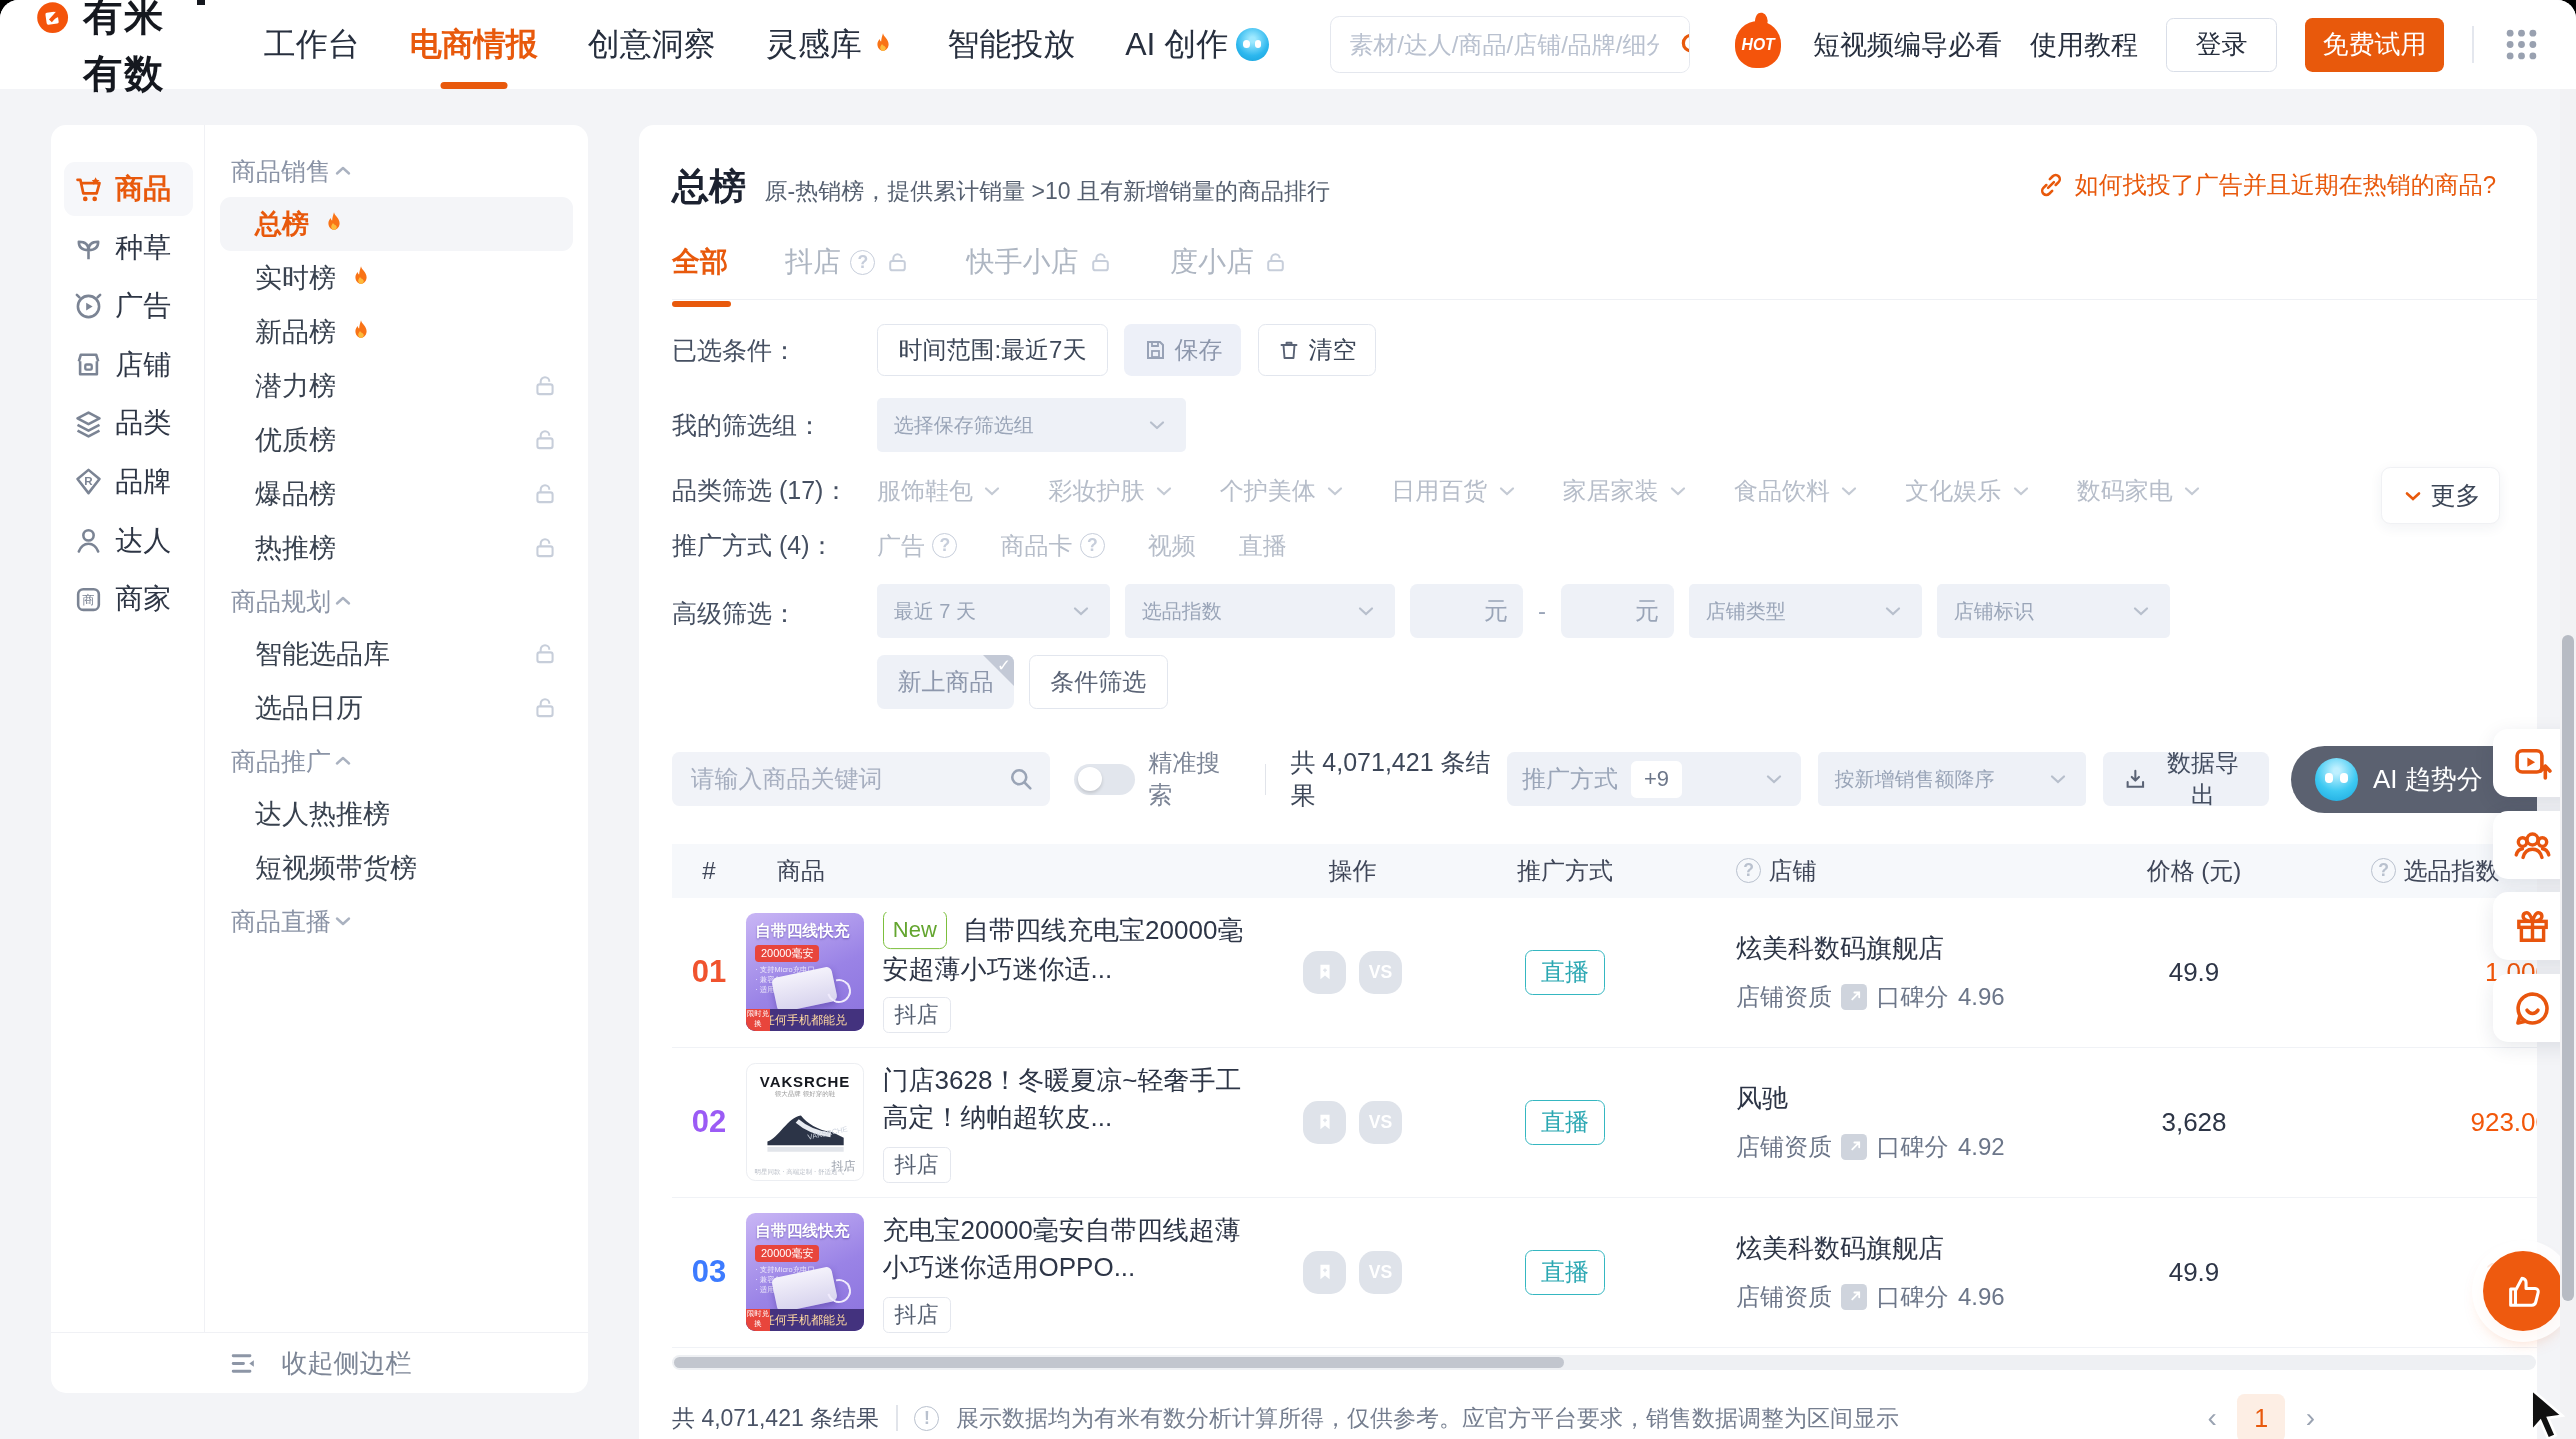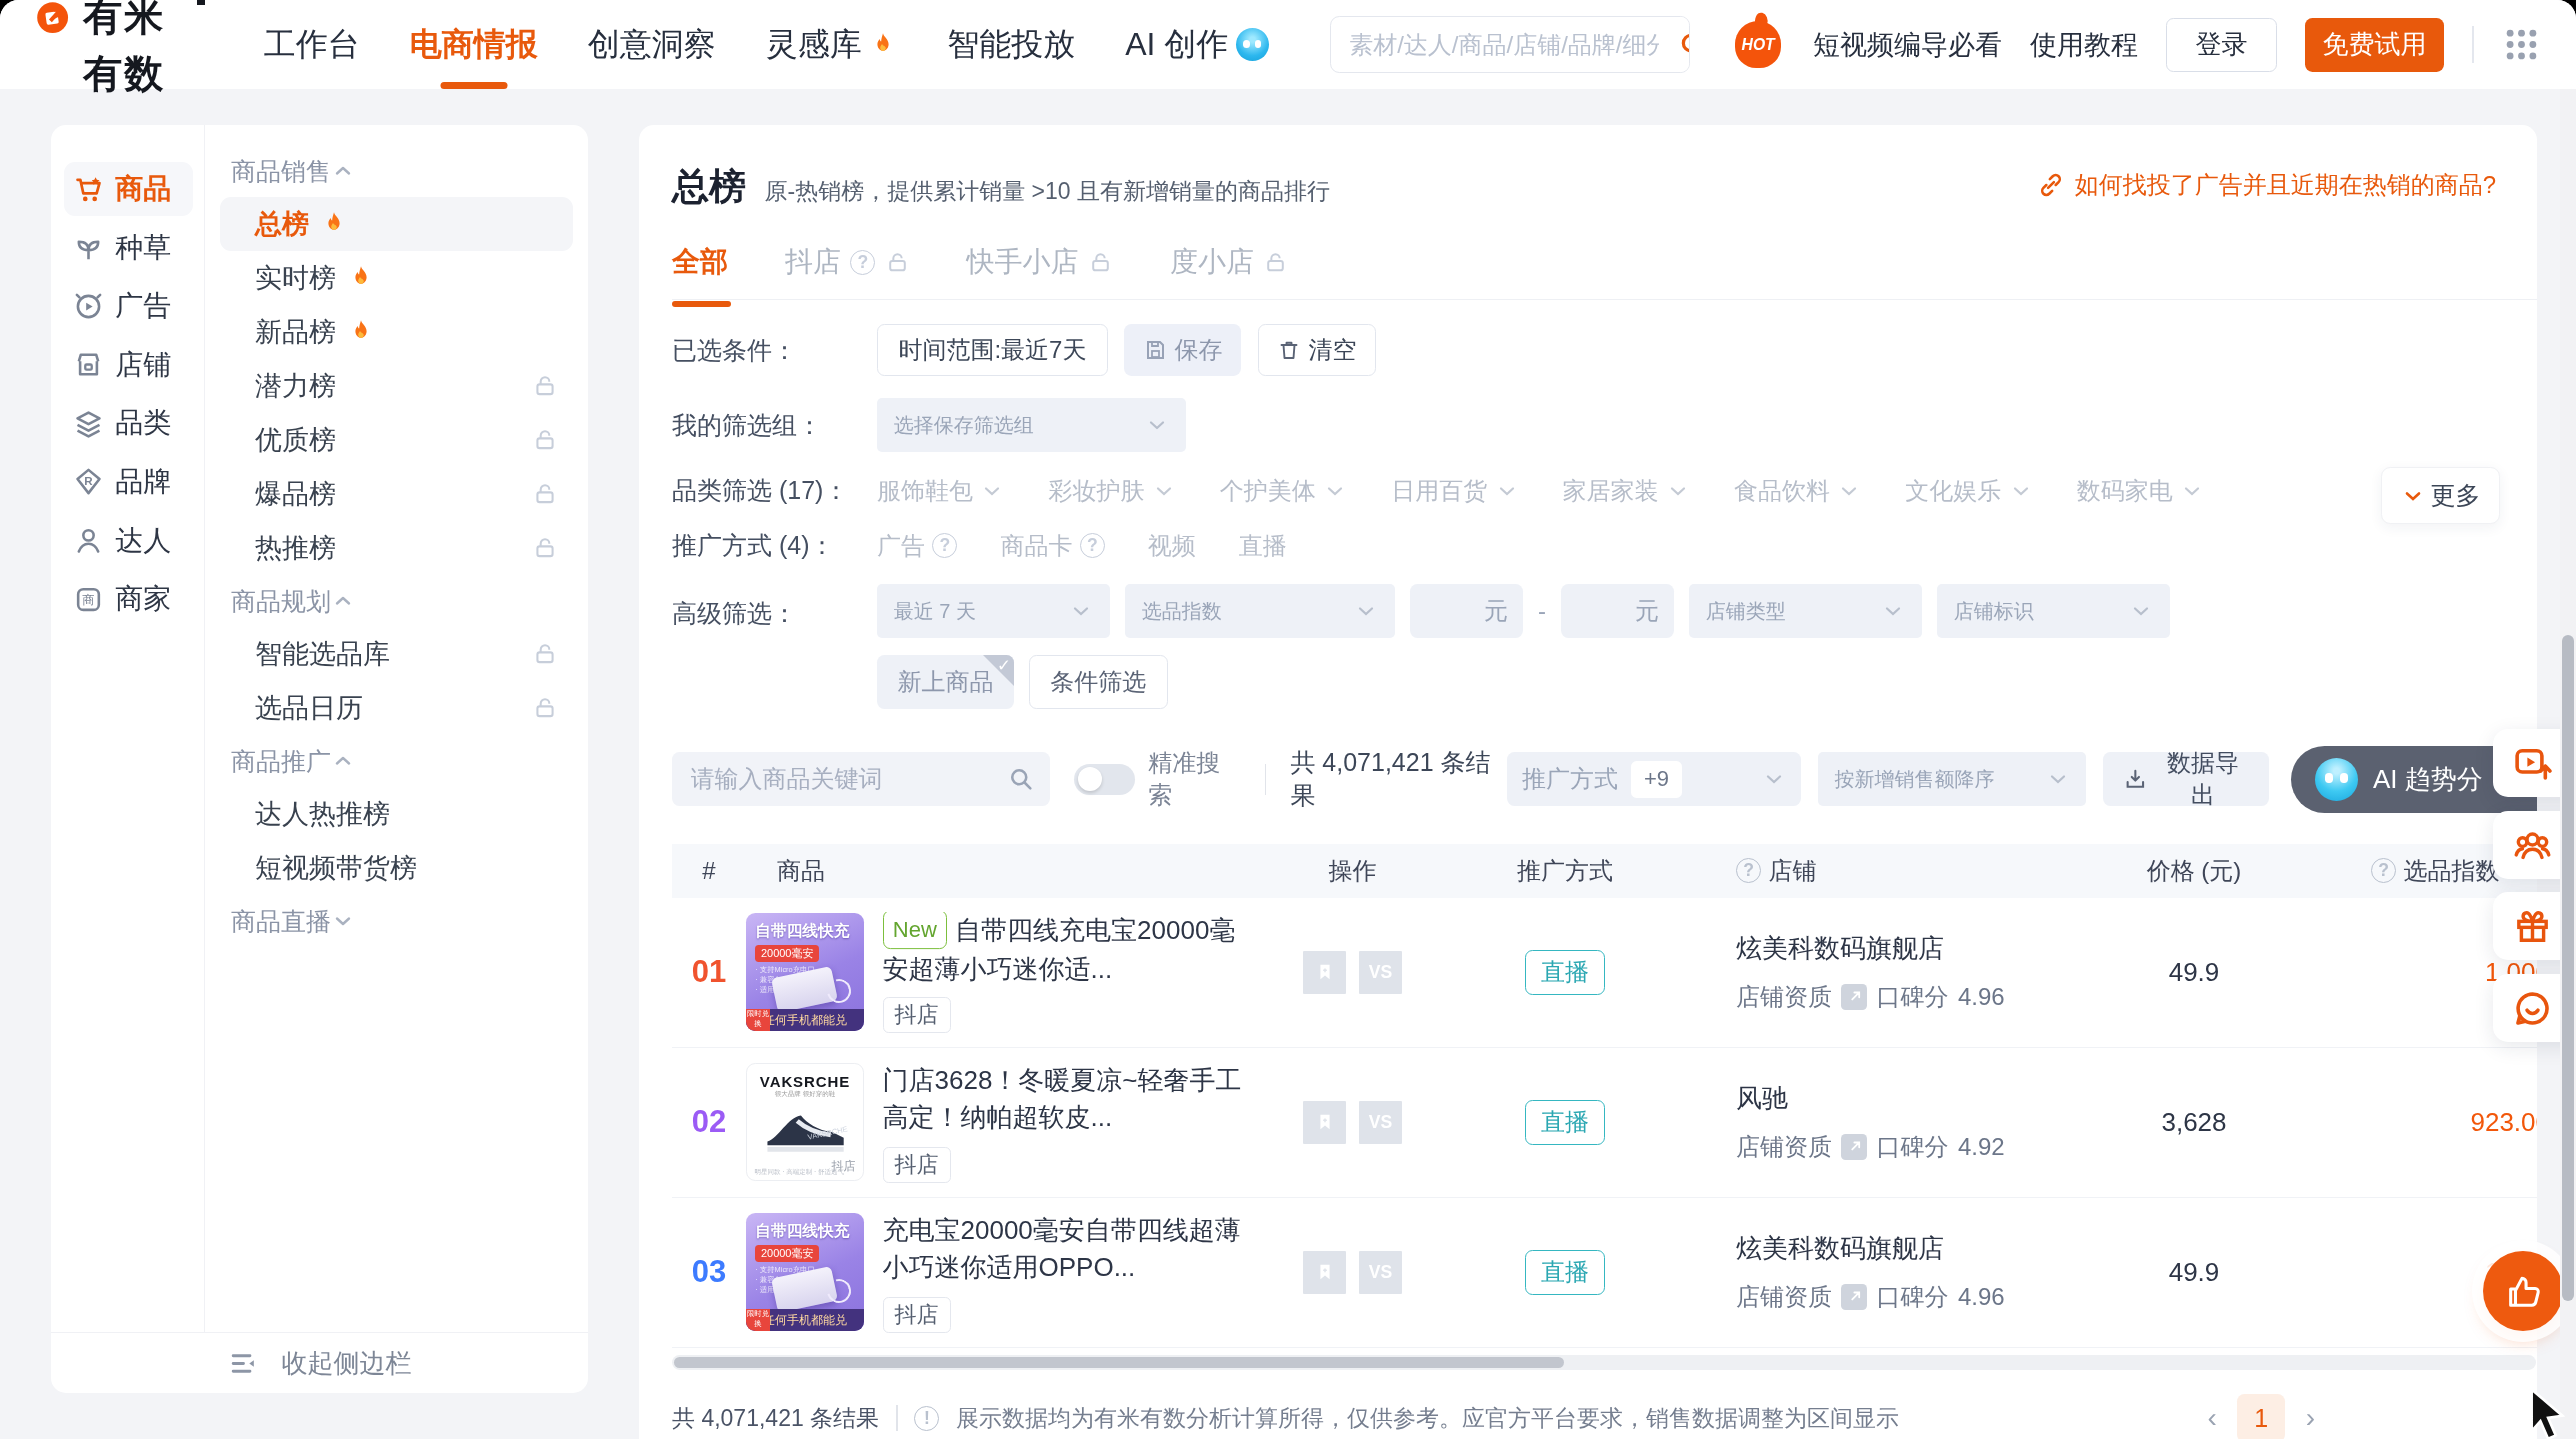--- a/index.html
+++ b/index.html
@@ -135,25 +135,25 @@
   .thead > div { display:flex; align-items:center; gap:7.4px;}
   .c-center { justify-content:center; text-align:center;}
   .c-pad { padding-left:31px;}
   .tbody .trow { height:150px; border-bottom:1.9px solid #f0f2f6;}
   .rank { font-size:31px; font-weight:bold; text-align:center;}
   .prod { display:flex; align-items:center; gap:18.5px; padding-right:18.5px;}
   .pimg { width:118px; height:118px; border-radius:9.3px; flex:none; position:relative; overflow:hidden;}
   .pinfo { flex:1; min-width:0;}
   .ptitle { font-size:26px; color:#2d3546; line-height:37px; max-height:74px; overflow:hidden;}
   .newbadge { display:inline-flex; border:1.9px solid #7CBF3D; color:#63a52f; border-radius:7.4px;
-    font-size:22px; padding:0 9.3px; margin-right:8px; transform:translateY(-1.9px);}
+    font-size:22px; padding:0 9.3px; margin-right:16px; transform:translateY(-1.9px);}
   .plat { display:inline-flex; margin-top:11px; border:1.9px solid #e4e7ee; border-radius:5.6px;
     font-size:22px; color:#555f70; padding:1.9px 11px;}
   .ops { display:flex; gap:13px; justify-content:center;}
-  .opbtn { width:43px; height:43px; border-radius:1px; background:#dfe3ea; color:#fff; border:0;
+  .opbtn { width:43px; height:43px; border-radius:15px; background:#dfe3ea; color:#fff; border:0;
     display:flex; align-items:center; justify-content:center; font-size:17.6px; font-weight:bold; cursor:pointer;}
   .livetag { display:inline-flex; border:1.9px solid #35b7c1; color:#2aa7b2; border-radius:7.4px;
     font-size:24px; padding:5.6px 15px; background:#fff;}
   .pcell { text-align:center;}
   .shop { padding-right:15px;}
   .shopname { font-size:26px; color:#2d3546;}
   .shopmeta { margin-top:15px; display:flex; align-items:center; gap:9.3px; font-size:24px; color:#6c7689;}
   .ext { width:26px; height:26px; background:#cfd4dd; border-radius:4.6px; display:inline-flex; align-items:center; justify-content:center;}
   .price { font-size:26px; color:#2d3546; text-align:center;}
   .idx { font-size:26px; color:#F2570A; text-align:right; padding-right:83px; white-space:nowrap;}

